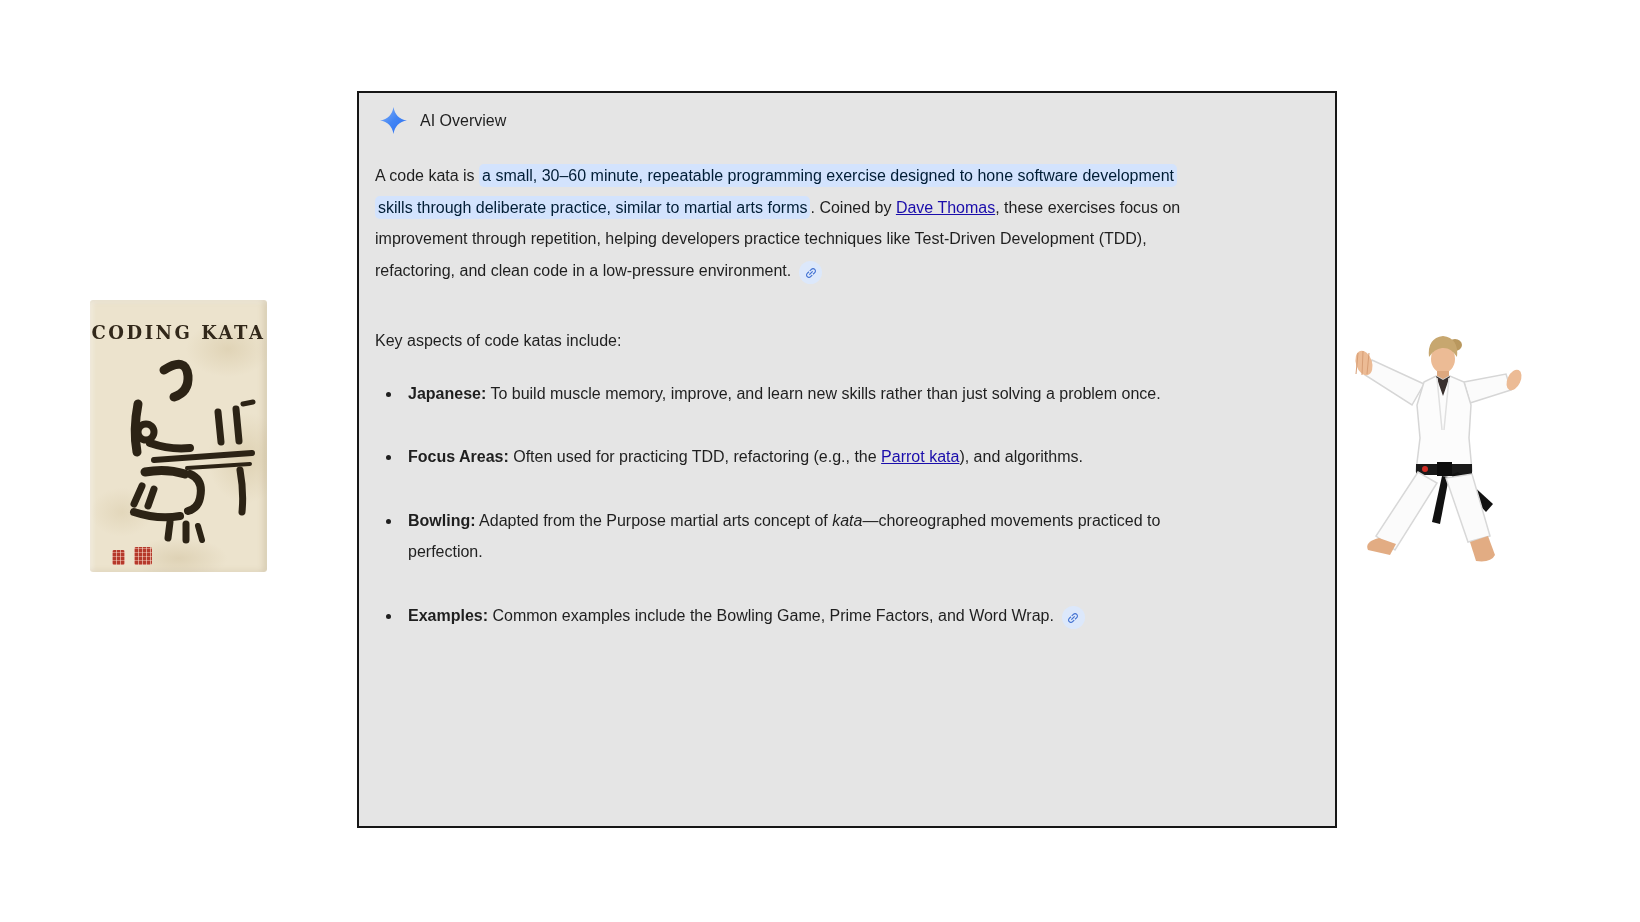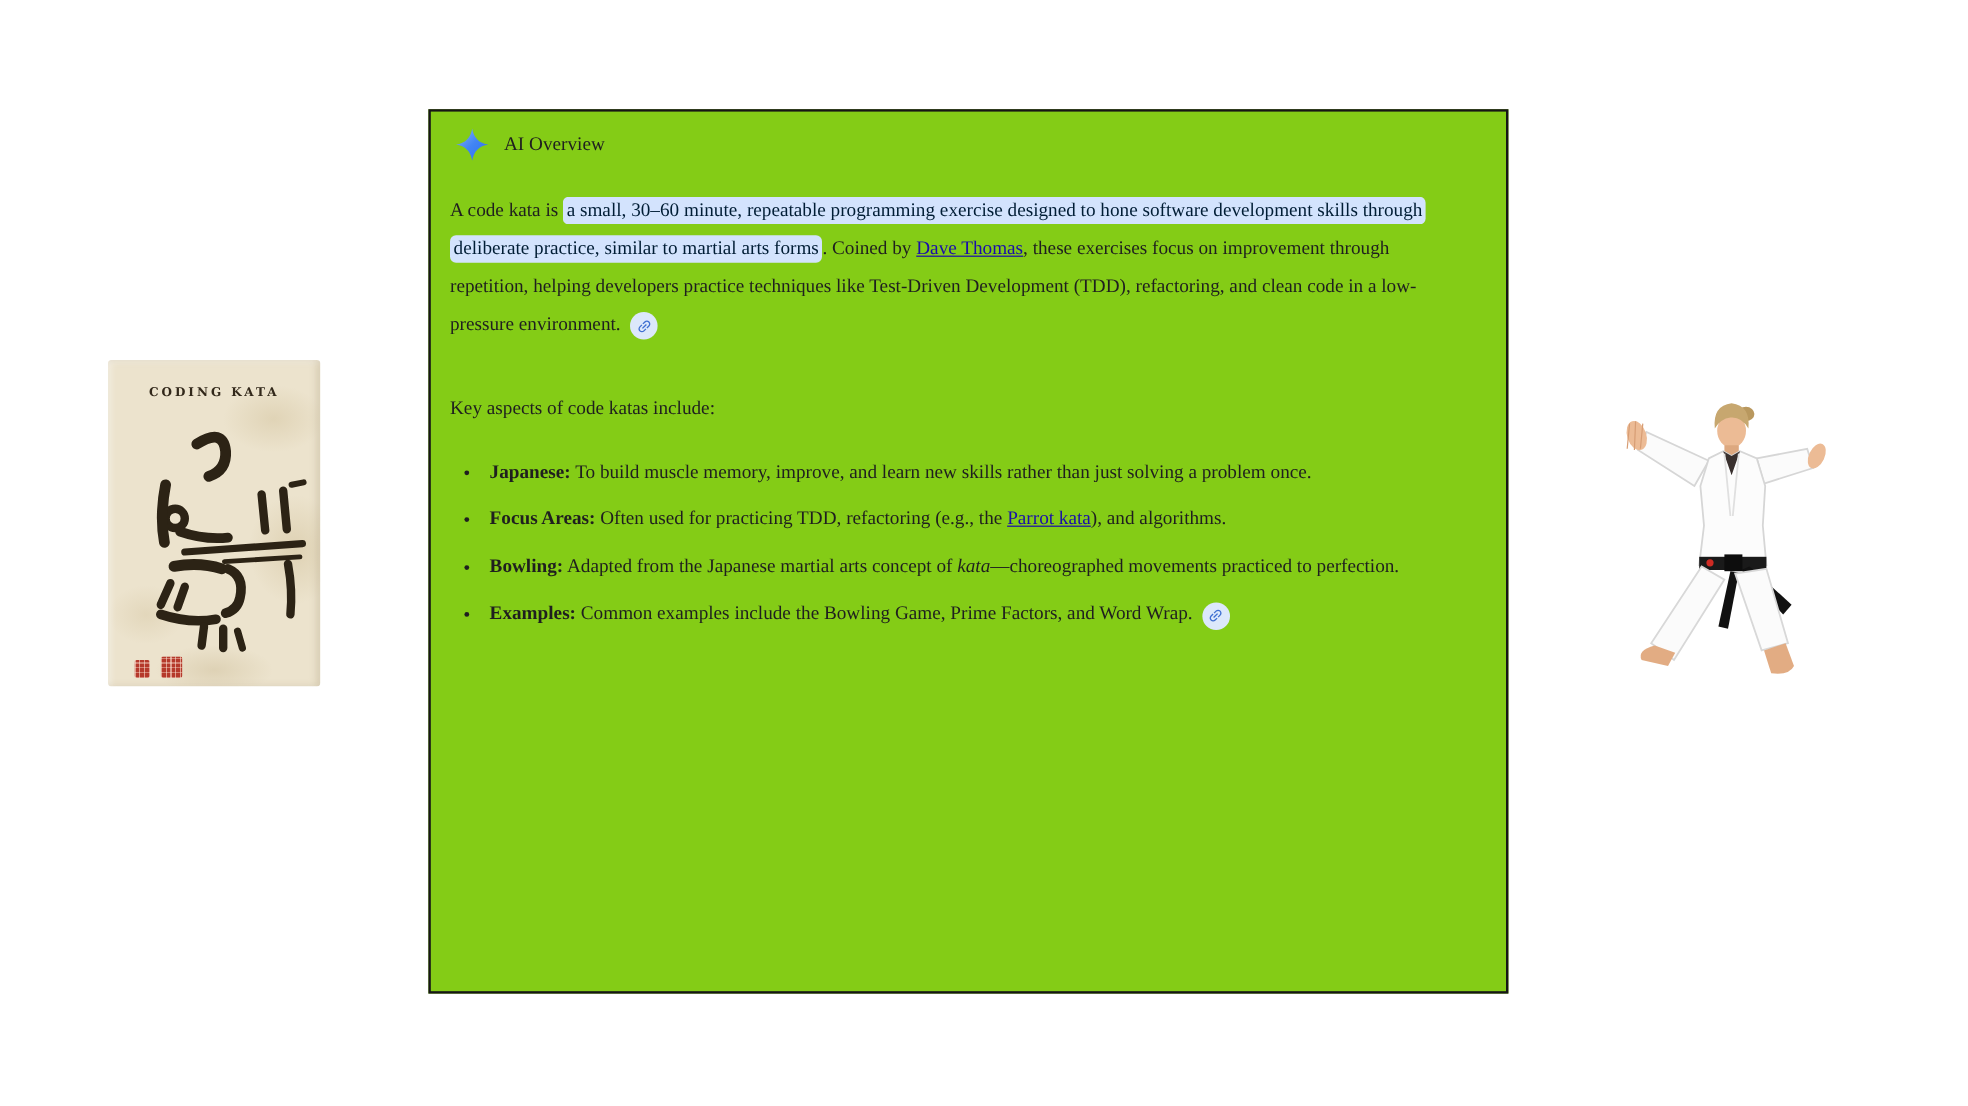--- a/index.html
+++ b/index.html
@@ -3,22 +3,22 @@
 <meta charset="utf-8">
 <style>
   html,body { margin:0; padding:0; background:#ffffff; }
   .stage {
     position:relative; width:1640px; height:922px; overflow:hidden;
     font-family:"Liberation Sans", sans-serif; background:#ffffff; color:#1f1f1f;
   }
 
   
   .ai-card {
-    position:absolute; left:357px; top:91px; width:900px; height:737px;
-    box-sizing:border-box; border:2px solid #161616; background:#84cc16;font-family:Liberation Serif, serif;
+    position:absolute; left:357px; top:91px; width:980px; height:737px;
+    box-sizing:border-box; border:2px solid #161616; background:#e5e5e5;
   }
   .ai-card-inner { padding:14px 40px 0 16px; }
   .ai-header { display:flex; align-items:center; gap:13px; margin-left:5px; }
   .ai-header svg { width:27px; height:27px; display:block; }
   .ai-header-title { font-size:16px; line-height:27px; color:#1f1f1f; }
 
   .body-text { width:812px; font-size:16px; line-height:31.5px; color:#1f1f1f; }
   p.body-text { margin:26px 0 0 0; }
   p.mt { margin-top:39px; }
 
@@ -26,21 +26,21 @@
     background:#d3e3fd; color:#001d35;
     padding:3px 3px; border-radius:5px;
     -webkit-box-decoration-break:clone; box-decoration-break:clone;
   }
   a.txt-link { color:#1a0dab; text-decoration:underline; cursor:pointer; }
   b { font-weight:bold; }
   i { font-style:italic; }
 
   ul.aspects { margin:21px 0 0 0; padding:0 0 0 27px; list-style:disc; }
   ul.aspects li { margin:0; padding-left:6px; }
-  ul.aspects li + li { margin-top:8px; }
+  ul.aspects li + li { margin-top:32px; }
   ul.aspects li::marker { font-size:16px; color:#1f1f1f; }
 
   .cite-chip {
     display:inline-flex; align-items:center; justify-content:center;
     width:23px; height:23px; border-radius:50%; background:#dce8fb;
     vertical-align:-4px; margin-left:8px; cursor:pointer;
   }
   .cite-chip svg { width:14px; height:14px; fill:#3f6fd1; transform:rotate(-45deg); }
 
   
@@ -51,21 +51,21 @@
       radial-gradient(60px 40px at 78% 18%, rgba(193,172,124,.28), transparent 70%),
       radial-gradient(55px 65px at 88% 58%, rgba(193,172,124,.32), transparent 70%),
       radial-gradient(45px 35px at 18% 78%, rgba(193,172,124,.22), transparent 70%),
       radial-gradient(70px 30px at 50% 95%, rgba(180,158,110,.25), transparent 70%),
       #ece3cd;
     box-shadow: inset -3px 0 6px rgba(150,130,90,.25), inset 2px 2px 5px rgba(255,255,255,.5);
   }
   .kata-art-title {
     padding-top:22px; text-align:center;
     font-family:"DejaVu Serif", serif; font-weight:bold;
-    font-size:10px; letter-spacing:2.5px; color:#32281a;
+    font-size:18px; letter-spacing:2.5px; color:#32281a;
   }
   .kata-art svg.brush { position:absolute; left:0; top:0; width:177px; height:272px; }
   .seal { position:absolute; border-radius:2px;
     background-image:
       repeating-linear-gradient(90deg, rgba(255,236,220,.55) 0 1px, transparent 1px 4px),
       repeating-linear-gradient(0deg, rgba(255,236,220,.4) 0 1px, transparent 1px 4px);
     background-color:#b5392b;
   }
   .seal-1 { left:22px; top:250px; width:13px; height:15px; }
   .seal-2 { left:44px; top:247px; width:18px; height:18px; }
@@ -135,21 +135,21 @@
       <p class="body-text mt">Key aspects of code katas include:</p>
 
       <ul class="aspects body-text">
         <li>
           <b>Japanese:</b><span> To build muscle memory, improve, and learn new skills rather than just solving a problem once.</span>
         </li>
         <li>
           <b>Focus Areas:</b><span> Often used for practicing TDD, refactoring (e.g., the </span><a class="txt-link">Parrot kata</a><span>), and algorithms.</span>
         </li>
         <li>
-          <b>Bowling:</b><span> Adapted from the Japanese martial arts concept of </span><i>kata</i><span>—choreographed movements practiced to perfection.</span>
+          <b>Bowling:</b><span> Adapted from the Purpose martial arts concept of </span><i>kata</i><span>—choreographed movements practiced to perfection.</span>
         </li>
         <li>
           <b>Examples:</b><span> Common examples include the Bowling Game, Prime Factors, and Word Wrap.</span><span class="cite-chip">
               <svg viewBox="0 0 24 24">
                 <path d="M3.9 12c0-1.71 1.39-3.1 3.1-3.1h4V7H7c-2.76 0-5 2.24-5 5s2.24 5 5 5h4v-1.9H7c-1.71 0-3.1-1.39-3.1-3.1zM8 13h8v-2H8v2zm9-6h-4v1.9h4c1.71 0 3.1 1.39 3.1 3.1s-1.39 3.1-3.1 3.1h-4V17h4c2.76 0 5-2.24 5-5s-2.24-5-5-5z"></path>
               </svg>
             </span>
         </li>
       </ul>
 

